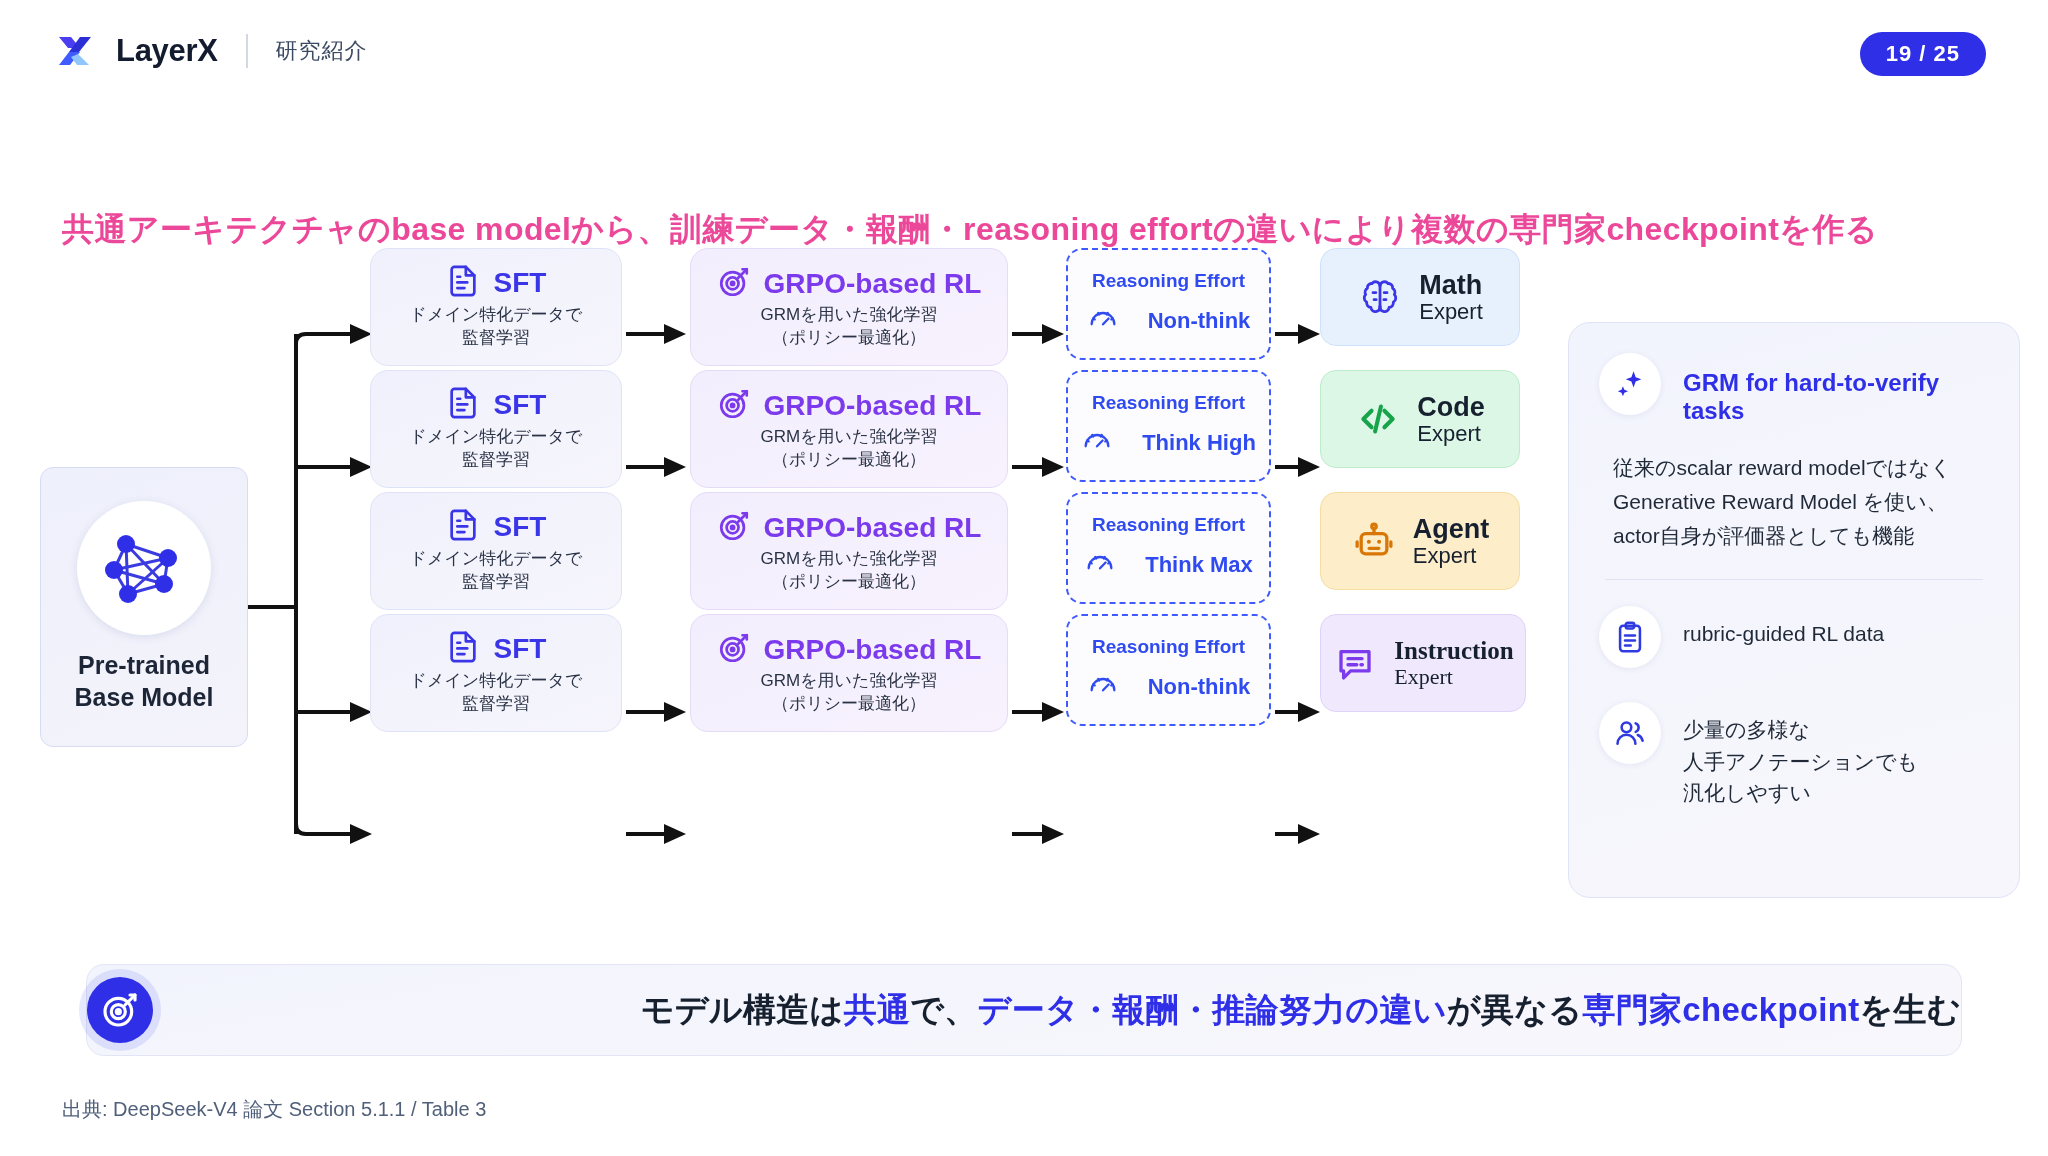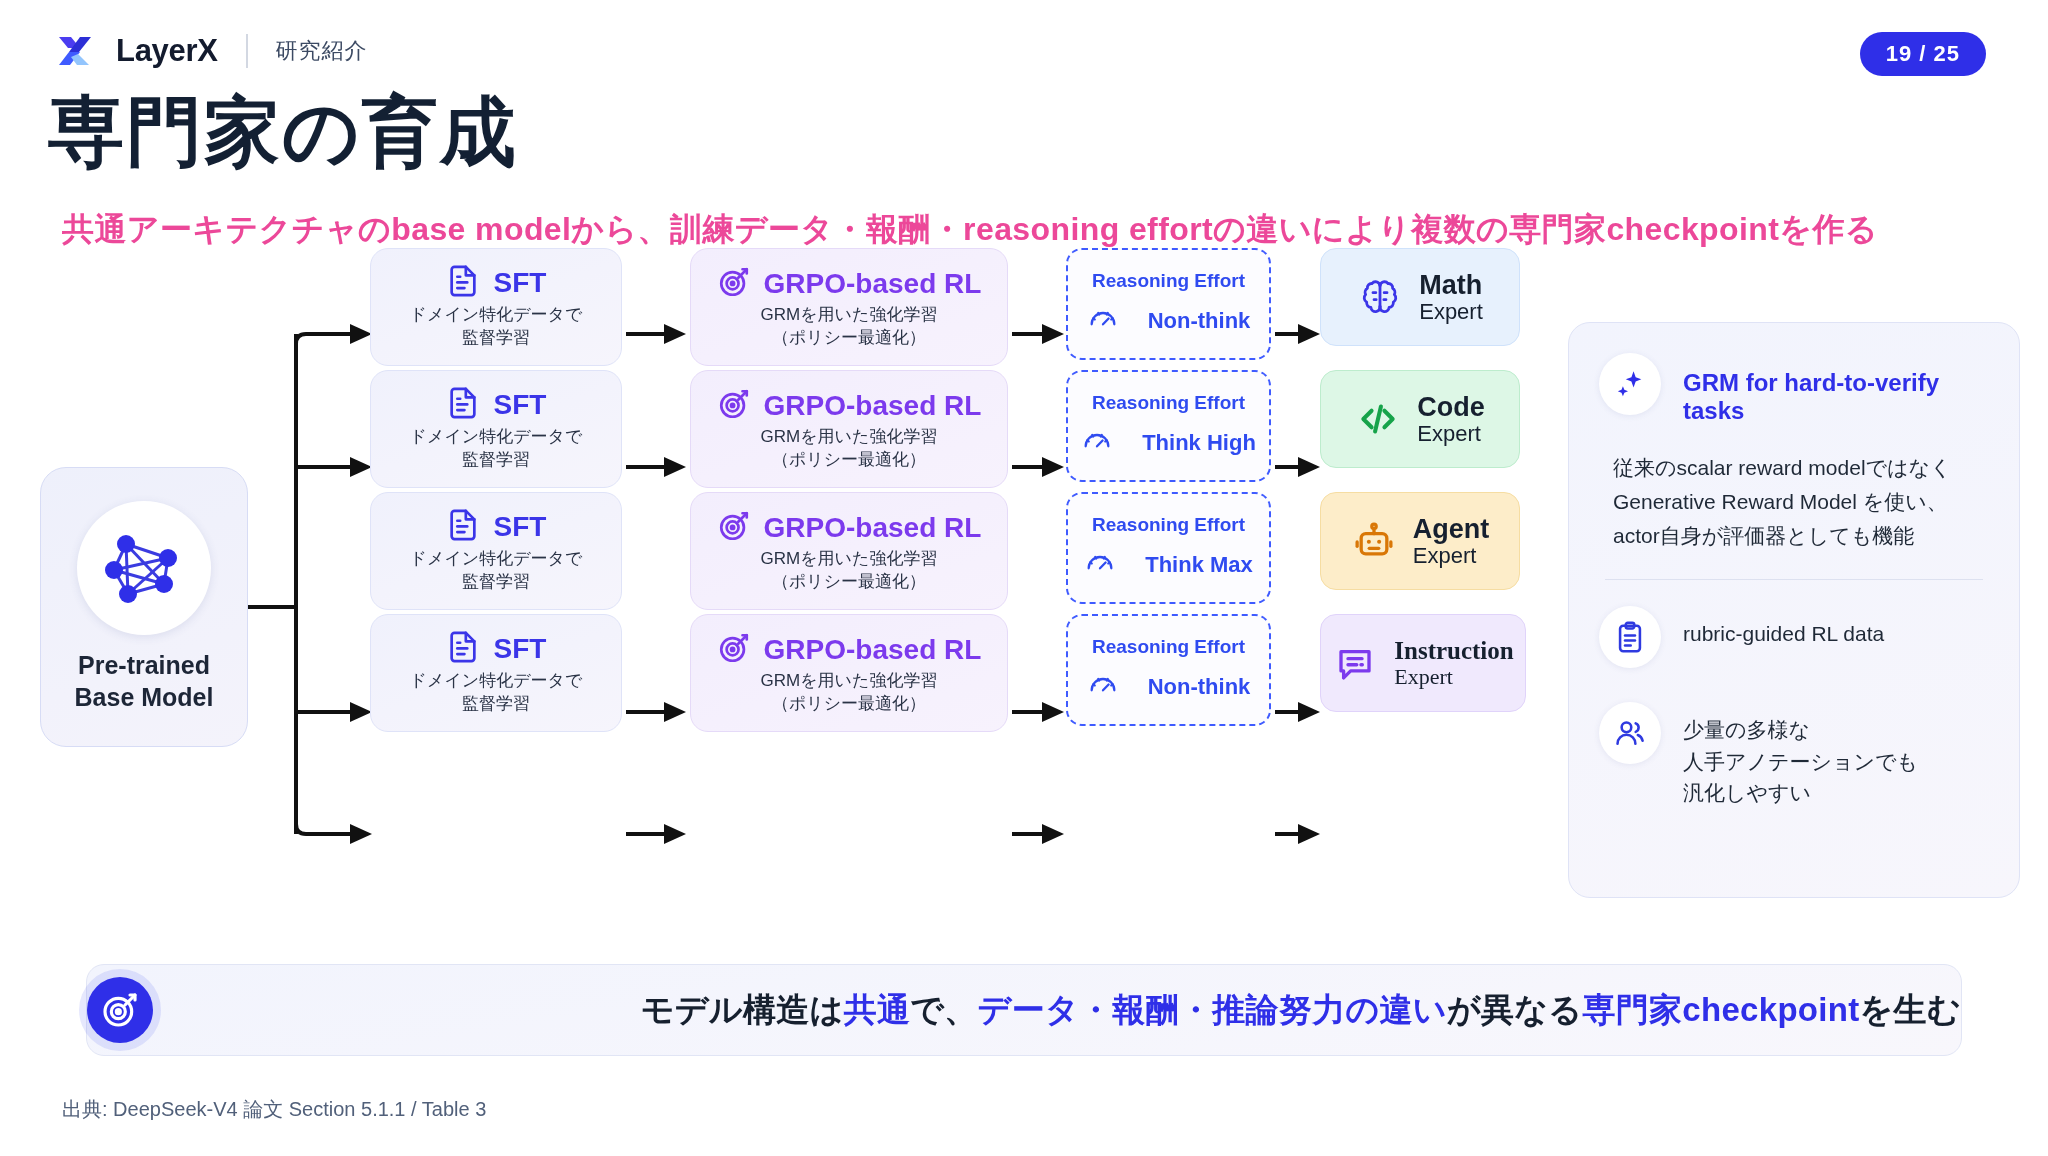--- a/index.html
+++ b/index.html
@@ -38,21 +38,21 @@
   }
 
   
   .canvas { position: absolute; left: 0; top: 272px; width: 2048px; height: 660px; }
 
   
   .base-node {
     position: absolute; left: 40px; top: 195px;
     width: 208px; height: 280px;
     background: linear-gradient(160deg,#eef0fb 0%,#f4f3fb 100%);
-    border: 1px solid #d7dcf5; border-radius: 26px;
+    border: 1px solid #d7dcf5; border-radius: 13px;
     display: flex; flex-direction: column; align-items: center; justify-content: center;
   }
   .base-circle {
     width: 134px; height: 134px; border-radius: 50%;
     background: #fff; box-shadow: 0 2px 10px rgba(60,70,140,.12);
     display: flex; align-items: center; justify-content: center;
     margin-bottom: 14px;
   }
   .base-label { font-size: 25px; color: #1d2637; font-weight: 600; text-align: center; line-height: 1.3; }
 
@@ -172,21 +172,20 @@
         <polygon points="22,22 33,33 21,33 15,25" fill="#93c5fd"></polygon>
       </svg>
     </span>
     <span class="logo-text">LayerX</span>
     <span class="hdr-div"></span>
     <span class="hdr-sub">研究紹介</span>
   </div>
 
   <div class="page-badge">19 / 25</div>
 
-  <div class="title">専門家の育成</div>
   <div class="subtitle">共通アーキテクチャのbase modelから、訓練データ・報酬・reasoning effortの違いにより複数の専門家checkpointを作る</div>
 
   <div class="canvas">
 
     <svg width="2048" height="660" style="position:absolute;left:0;top:0;">
 
       <path class="conn" d="M248,335 H296" stroke-width="4"></path>
       <path class="conn" d="M296,335 V62 " stroke-width="4"></path>
       <path class="conn" d="M296,335 V562" stroke-width="4"></path>
 

